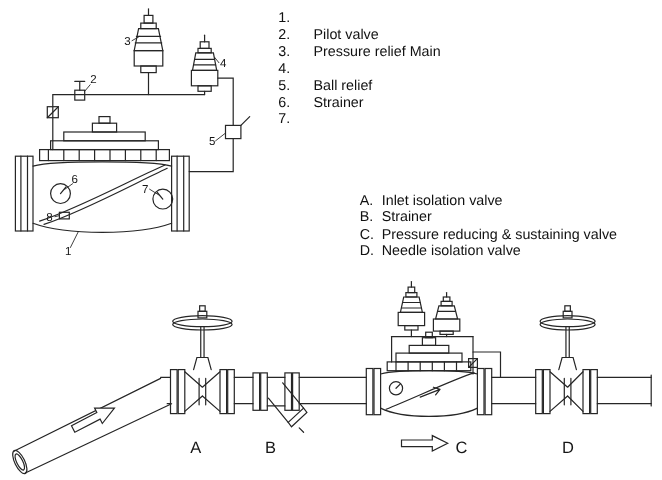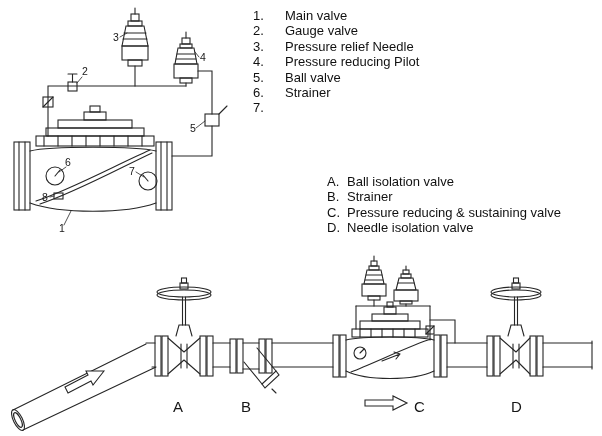--- a/index.html
+++ b/index.html
@@ -121,51 +121,49 @@
       <text x="65" y="166">6</text>
       <text x="129" y="175">7</text>
       <text x="42" y="201">8</text>
       <text x="59" y="232">1</text>
     </g>
   </svg>
 
   <div class="legend parts-legend">
     <div class="legend-row">
       <span class="n">1.</span>
-      <span class="lbl">Main valve</span>
     </div>
     <div class="legend-row">
       <span class="n">2.</span>
-      <span class="lbl">Gauge valve</span>
+      <span class="lbl">Pilot valve</span>
     </div>
     <div class="legend-row">
       <span class="n">3.</span>
-      <span class="lbl">Pressure relief Needle</span>
+      <span class="lbl">Pressure relief Main</span>
     </div>
     <div class="legend-row">
       <span class="n">4.</span>
-      <span class="lbl">Pressure reducing Pilot</span>
     </div>
     <div class="legend-row">
       <span class="n">5.</span>
-      <span class="lbl">Ball valve</span>
+      <span class="lbl">Ball relief</span>
     </div>
     <div class="legend-row">
       <span class="n">6.</span>
       <span class="lbl">Strainer</span>
     </div>
     <div class="legend-row">
       <span class="n">7.</span>
     </div>
   </div>
 
   <div class="legend install-legend">
     <div class="legend-row">
       <span class="n">A.</span>
-      <span class="lbl">Ball isolation valve</span>
+      <span class="lbl">Inlet isolation valve</span>
     </div>
     <div class="legend-row">
       <span class="n">B.</span>
       <span class="lbl">Strainer</span>
     </div>
     <div class="legend-row">
       <span class="n">C.</span>
       <span class="lbl">Pressure reducing &amp; sustaining valve</span>
     </div>
     <div class="legend-row">

